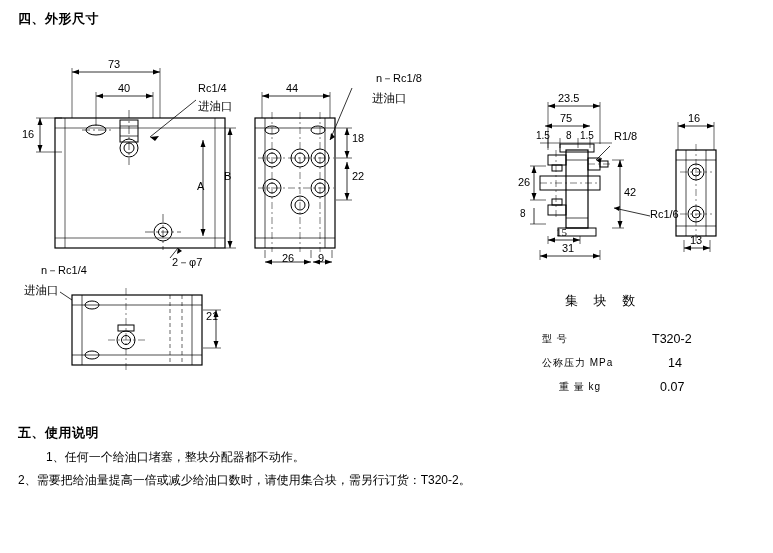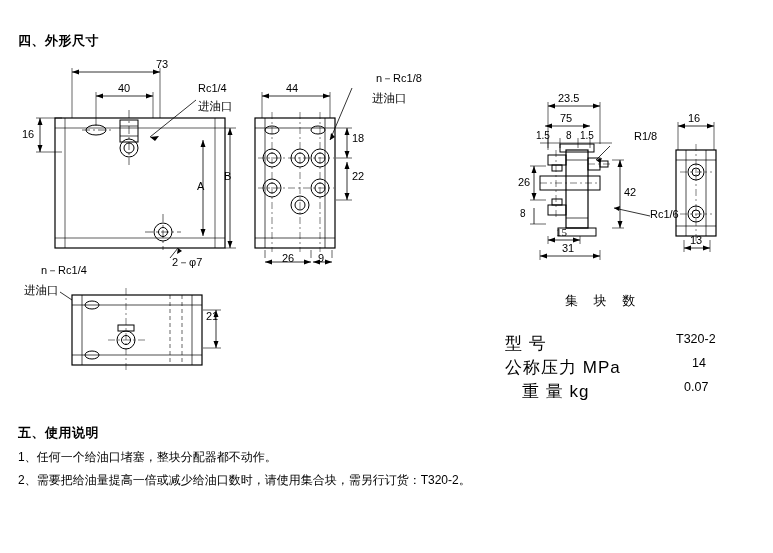--- a/index.html
+++ b/index.html
@@ -10,49 +10,49 @@
     color:#000000;
     position:relative;
     overflow:hidden;
   }
   .sec-title {
     position:absolute;
     font-size:13px;
     font-weight:bold;
     letter-spacing:0.5px;
   }
-  #sec1 { left:18px; top:32px; }
+  #sec1 { left:18px; top:10px; }
   #sec2 { left:18px; top:424px; }
   .note {
     position:absolute;
     font-size:12px;
     left:18px;
     white-space:nowrap;
   }
-  #note1 { top:449px; }
+  #note1 { top:449px;margin-left:28px; }
   #note2 { top:472px; }
 
   .drawing { position:absolute; left:0; top:0; width:773px; height:553px; pointer-events:none; }
 
   .lbl {
     position:absolute;
     font-size:11px;
     white-space:nowrap;
     line-height:1.15;
   }
   .lbl.cn { font-size:11.5px; }
 
   .spec-title {
     position:absolute;
     font-size:13px;
     letter-spacing:6px;
     white-space:nowrap;
   }
-  .spec-key { position:absolute; font-size:17px; white-space:nowrap; letter-spacing:1px; }
-  .spec-val { position:absolute; font-size:12.5px; white-space:nowrap;margin-left:24px; }
+  .spec-key { position:absolute; font-size:10px; white-space:nowrap; letter-spacing:1px;margin-left:37px; }
+  .spec-val { position:absolute; font-size:12.5px; white-space:nowrap; }
 </style>
 </head>
 <body>
 
 <div class="sec-title" id="sec1">四、外形尺寸</div>
 <div class="sec-title" id="sec2">五、使用说明</div>
 <div class="note" id="note1">1、任何一个给油口堵塞，整块分配器都不动作。</div>
 <div class="note" id="note2">2、需要把给油量提高一倍或减少给油口数时，请使用集合块，需另行订货：T320-2。</div>
 
 <svg class="drawing" viewBox="0 0 773 553" xmlns="http://www.w3.org/2000/svg">
@@ -292,21 +292,21 @@
     <path d="M710 248 l-7 -2.5 v5 z" fill="#000" stroke="none"></path>
 
     <path d="M610 146 L596 160" stroke-width="0.8"></path>
     <path d="M596 160 l6 -2 l-2 5 z" fill="#000" stroke="none"></path>
 
     <path d="M650 216 L614 208" stroke-width="0.8"></path>
     <path d="M614 208 l6 -2 l-1 5 z" fill="#000" stroke="none"></path>
   </g>
 </svg>
 
-<div class="lbl" style="left:108px; top:58px;margin-left:48px;">73</div>
+<div class="lbl" style="left:108px; top:58px;">73</div>
 <div class="lbl" style="left:118px; top:82px;">40</div>
 <div class="lbl" style="left:22px; top:128px;">16</div>
 <div class="lbl" style="left:198px; top:82px;">Rc1/4</div>
 <div class="lbl cn" style="left:198px; top:100px;">进油口</div>
 <div class="lbl" style="left:197px; top:180px;">A</div>
 <div class="lbl" style="left:224px; top:170px;">B</div>
 <div class="lbl" style="left:172px; top:256px;">2－φ7</div>
 
 <div class="lbl" style="left:286px; top:82px;">44</div>
 <div class="lbl" style="left:340px; top:72px;padding-left:36px;">n－Rc1/8</div>
@@ -318,21 +318,21 @@
 
 <div class="lbl" style="left:24px; top:264px;padding-left:17px;">n－Rc1/4</div>
 <div class="lbl cn" style="left:24px; top:284px;">进油口</div>
 <div class="lbl" style="left:206px; top:310px;text-align:center;">21</div>
 
 <div class="lbl" style="left:558px; top:92px;">23.5</div>
 <div class="lbl" style="left:560px; top:112px;">75</div>
 <div class="lbl" style="left:536px; top:130px; font-size:10px;">1.5</div>
 <div class="lbl" style="left:566px; top:130px; font-size:10px;">8</div>
 <div class="lbl" style="left:580px; top:130px; font-size:10px;">1.5</div>
-<div class="lbl" style="left:606px; top:130px;padding-left:28px;">R1/8</div>
+<div class="lbl" style="left:586px; top:130px;padding-left:28px;">R1/8</div>
 <div class="lbl" style="left:688px; top:112px;">16</div>
 <div class="lbl" style="left:518px; top:176px;">26</div>
 <div class="lbl" style="left:624px; top:186px;">42</div>
 <div class="lbl" style="left:520px; top:208px; font-size:10px;">8</div>
 <div class="lbl" style="left:556px; top:226px;font-family:Liberation Serif, serif;">15</div>
 <div class="lbl" style="left:562px; top:242px;">31</div>
 <div class="lbl" style="left:650px; top:208px;">Rc1/6</div>
 <div class="lbl" style="left:690px; top:234px;">13</div>
 
 <div class="spec-title" style="left:565px; top:292px;">集 块 数</div>

